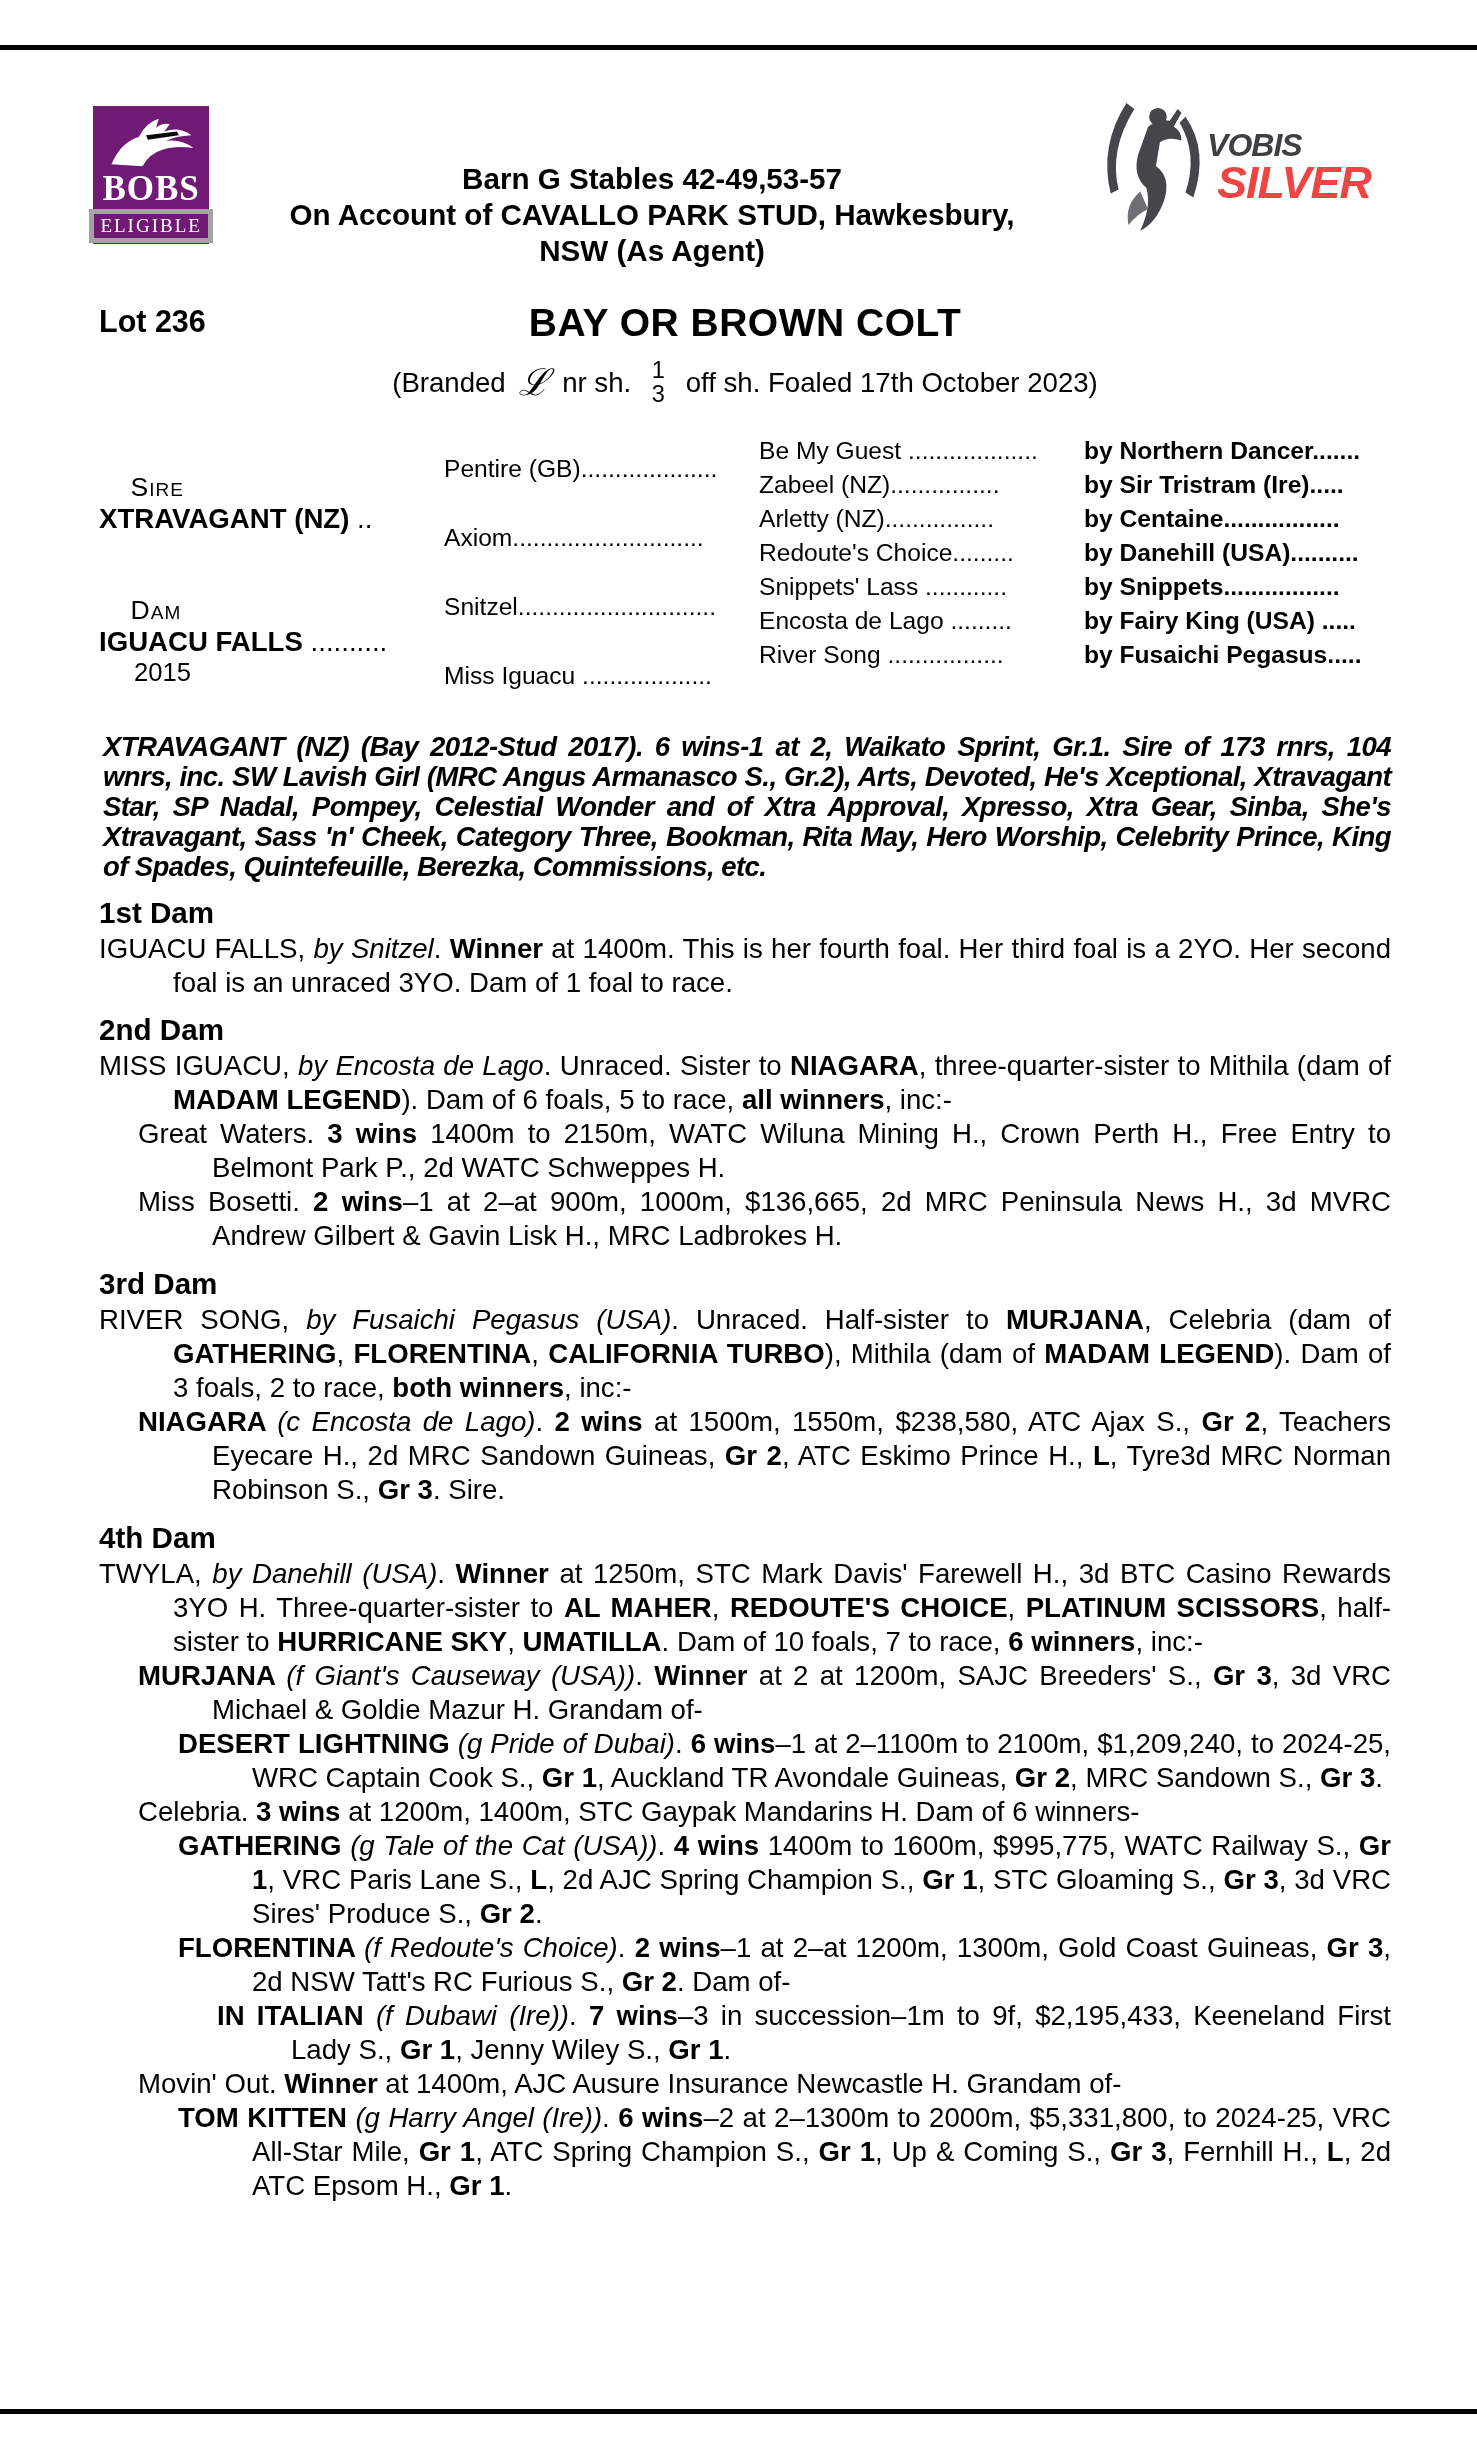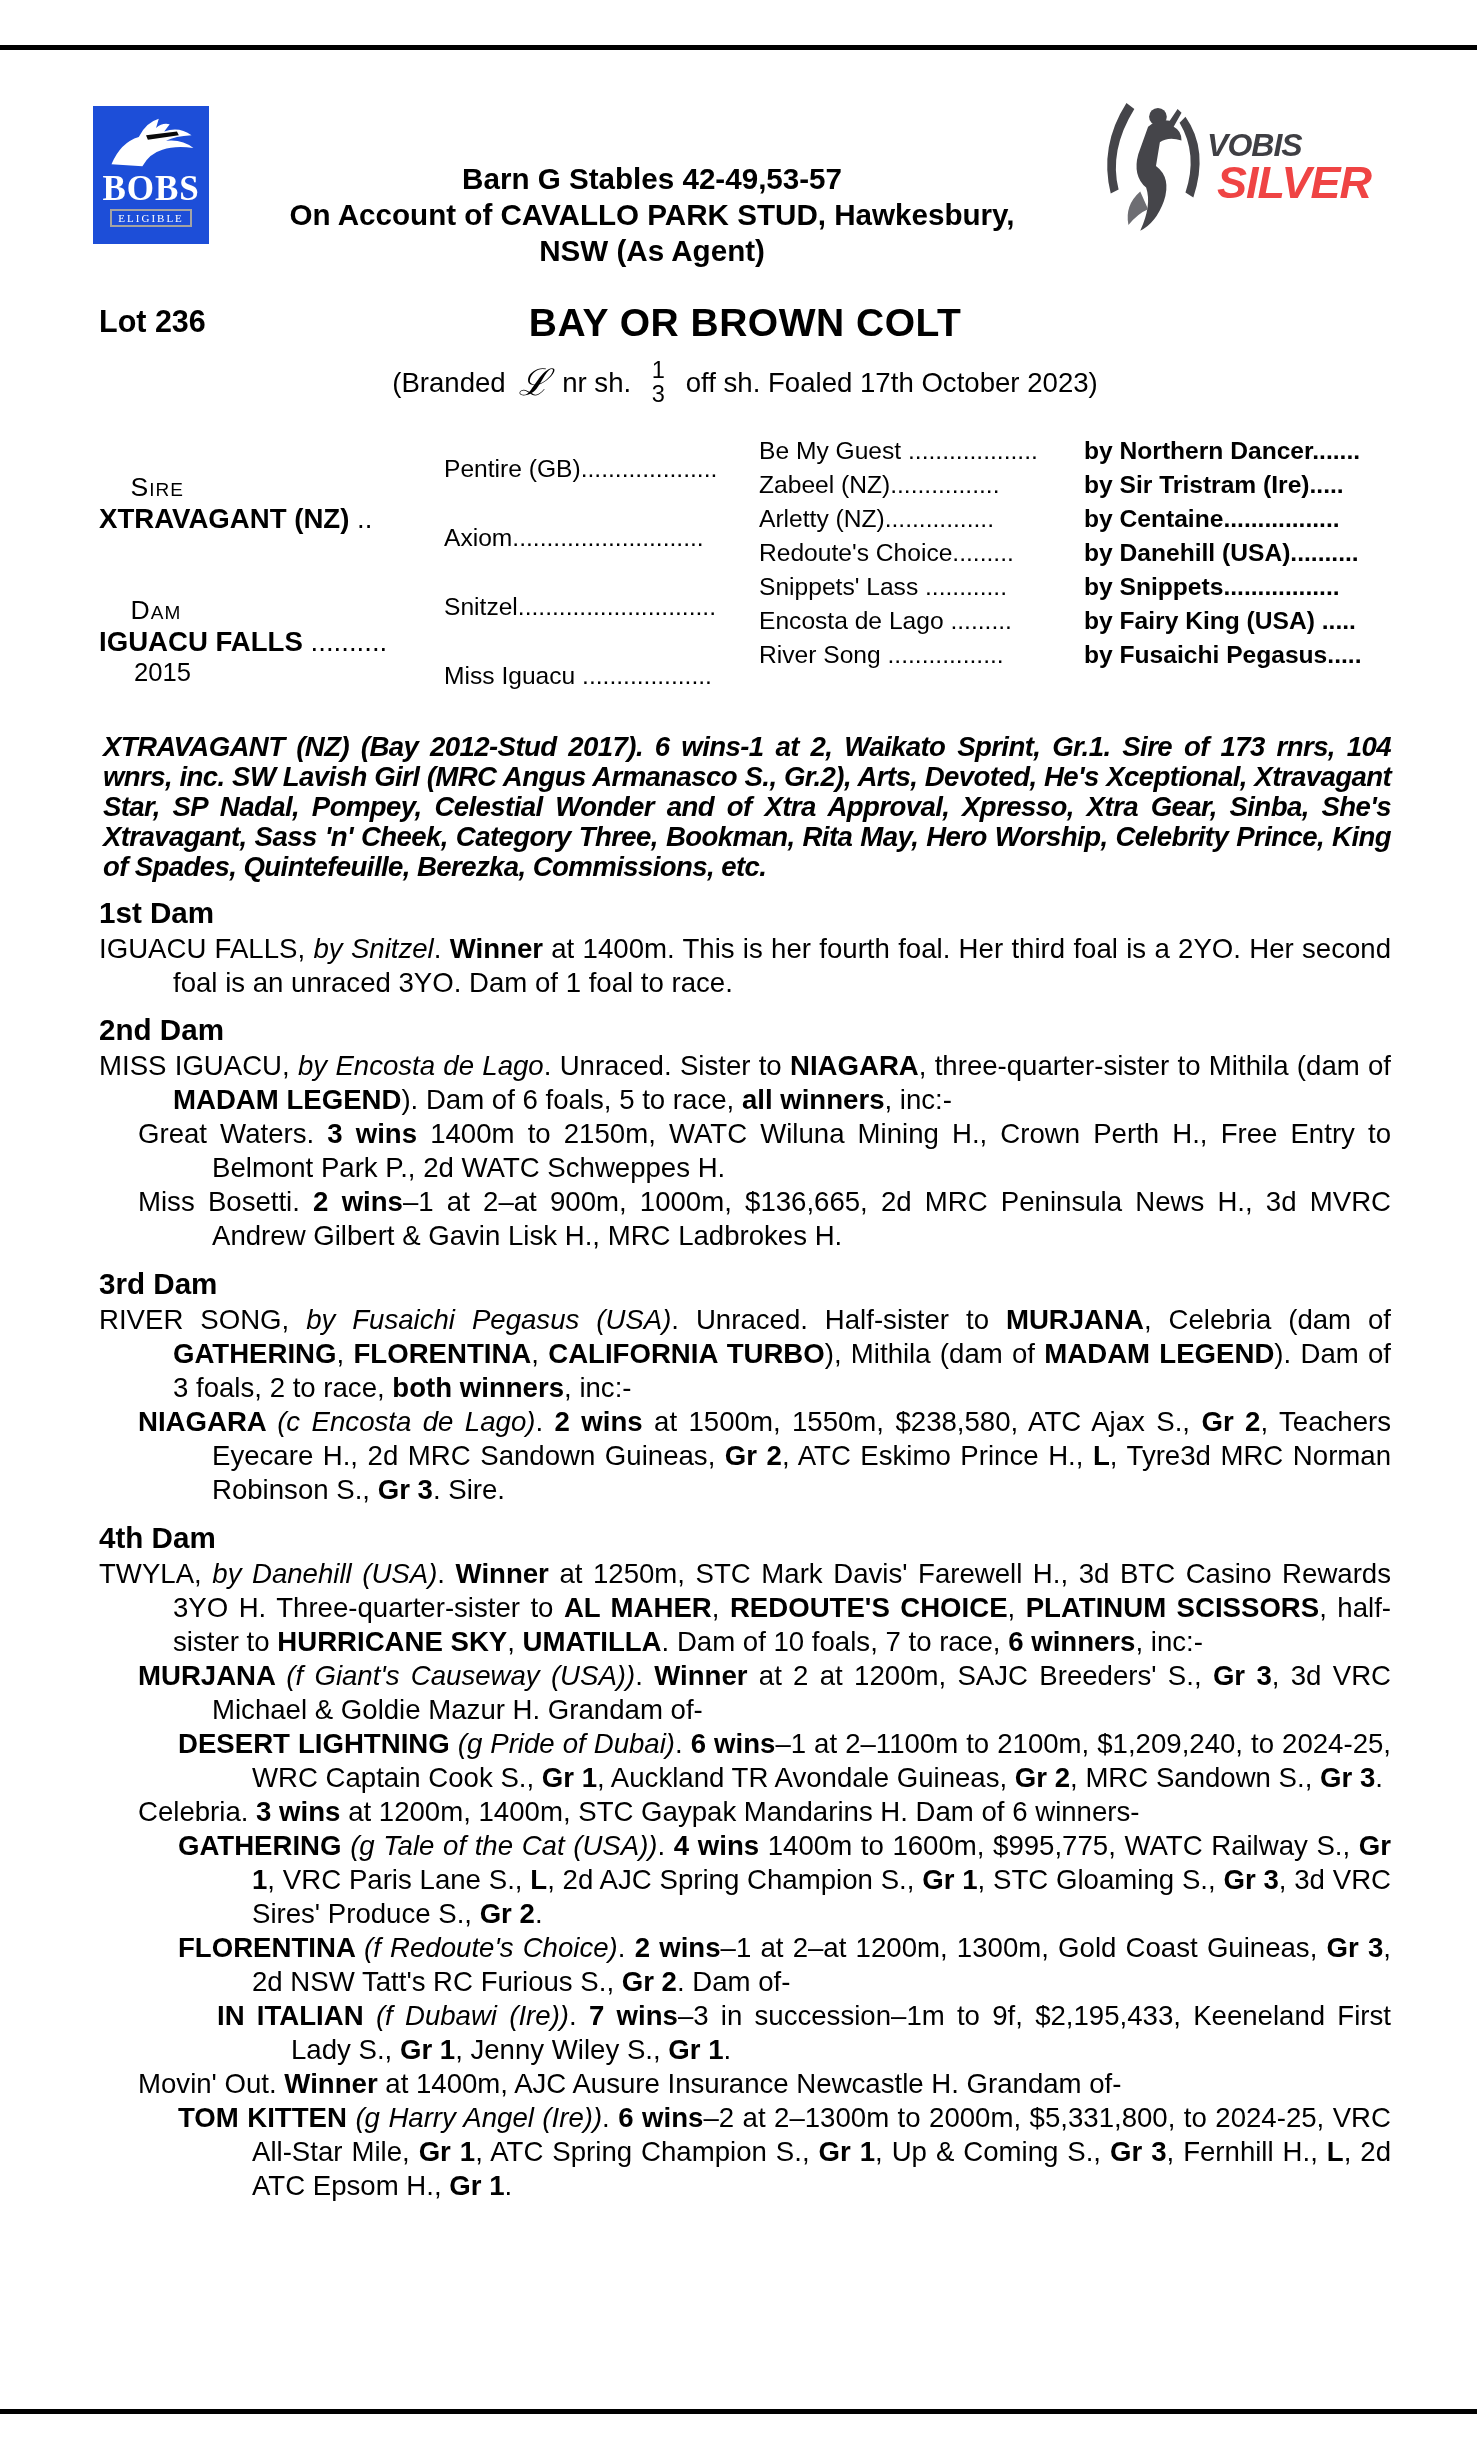--- a/index.html
+++ b/index.html
@@ -5,25 +5,25 @@
   html,body{margin:0;padding:0;background:#ffffff;}
   .page{position:relative;width:1478px;height:2463px;background:#fff;color:#000;
         font-family:"Liberation Sans",sans-serif;overflow:hidden;}
   .rule{position:absolute;left:0;width:1478px;height:4.9px;background:#000;}
   .rule.top{top:45px;}
   .rule.bottom{top:2409px;}
   .content{position:absolute;left:99px;top:0;width:1292px;}
 
   
   .hdr{display:flex;align-items:flex-start;margin-top:106px;}
-  .bobs{width:116px;height:138px;background:#1d4ed8;color:#fff;display:flex;flex-direction:column;
+  .bobs{width:116px;height:138px;background:#701a75;color:#fff;display:flex;flex-direction:column;
         align-items:center;justify-content:flex-start;flex:none;margin-left:-5.9px;}
   .bobs svg{width:91px;height:57px;margin-top:7.9px;}
   .bobs-title{font-family:"Liberation Serif",serif;font-size:35px;font-weight:bold;line-height:35px;letter-spacing:1px;}
-  .bobs-sub{font-family:"Liberation Serif",serif;font-size:11px;letter-spacing:2px;border:2px solid #a3a3a3;
+  .bobs-sub{font-family:"Liberation Serif",serif;font-size:19px;letter-spacing:2px;border:5px solid #a3a3a3;
             padding:1px 5.9px;margin-top:3px;}
   .consign{flex:1;text-align:center;font-weight:bold;font-size:29.6px;line-height:36px;padding-top:55px;}
   .vobis{width:296px;flex:none;display:flex;align-items:center;margin-top:-13.8px;}
   .vobis svg{width:118px;height:144px;flex:none;}
   .vobis-text{display:flex;flex-direction:column;font-style:italic;font-weight:bold;line-height:43px;margin-left:-5.9px;}
   .vobis-t1{font-size:32px;color:#3f3f44;letter-spacing:-1px;}
   .vobis-t2{font-size:45px;color:#ef4444;letter-spacing:-1px;margin-top:-5.9px;margin-left:9.9px;}
 
   
   .lot-row{position:relative;margin-top:31.5px;height:45px;}

